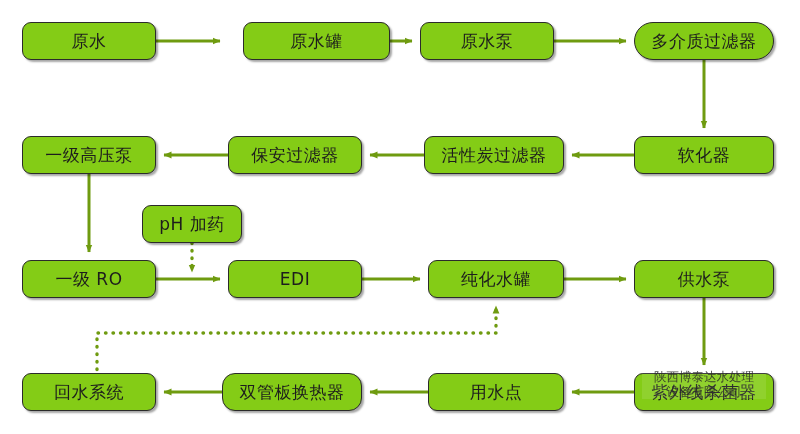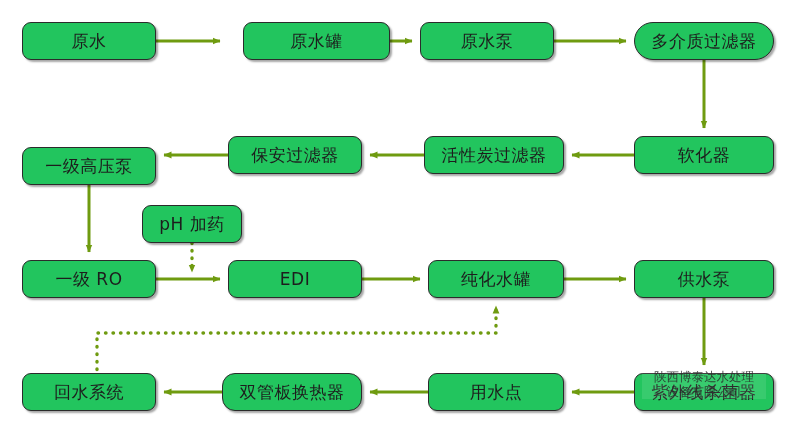--- a/index.html
+++ b/index.html
@@ -8,21 +8,21 @@
     background:#ffffff;
     font-family:"DejaVu Sans","Liberation Sans",sans-serif;
     overflow:hidden;
   }
   #canvas{position:relative;width:800px;height:434px;}
   svg.wires{position:absolute;left:0;top:0;width:800px;height:434px;}
 
   .node{
     position:absolute;
     box-sizing:border-box;
-    background:#22c55e;
+    background:#84cc16;
     border:1.6px solid #2b2b2b;
     border-radius:9px;
     box-shadow:2px 2px 2px rgba(0,0,0,0.35);
     display:flex;align-items:center;justify-content:center;
     color:#1d1d1d;
     font-size:17px;
     letter-spacing:0.5px;
     white-space:nowrap;
     z-index:3;
   }
@@ -111,21 +111,21 @@
 
   <div class="node" style="left:634px;top:136px;width:140px;height:38px;">
     <span>软化器</span>
   </div>
   <div class="node" style="left:424px;top:136px;width:140px;height:38px;">
     <span>活性炭过滤器</span>
   </div>
   <div class="node" style="left:228px;top:136px;width:134px;height:38px;">
     <span>保安过滤器</span>
   </div>
-  <div class="node" style="left:22px;top:136px;width:134px;height:38px;margin-top:11px;">
+  <div class="node" style="left:22px;top:136px;width:134px;height:38px;">
     <span>一级高压泵</span>
   </div>
 
   <div class="node" style="left:142px;top:205px;width:100px;height:38px;">
     <span>pH 加药</span>
   </div>
 
   <div class="node" style="left:22px;top:260px;width:134px;height:38px;">
     <span>一级 RO</span>
   </div>

